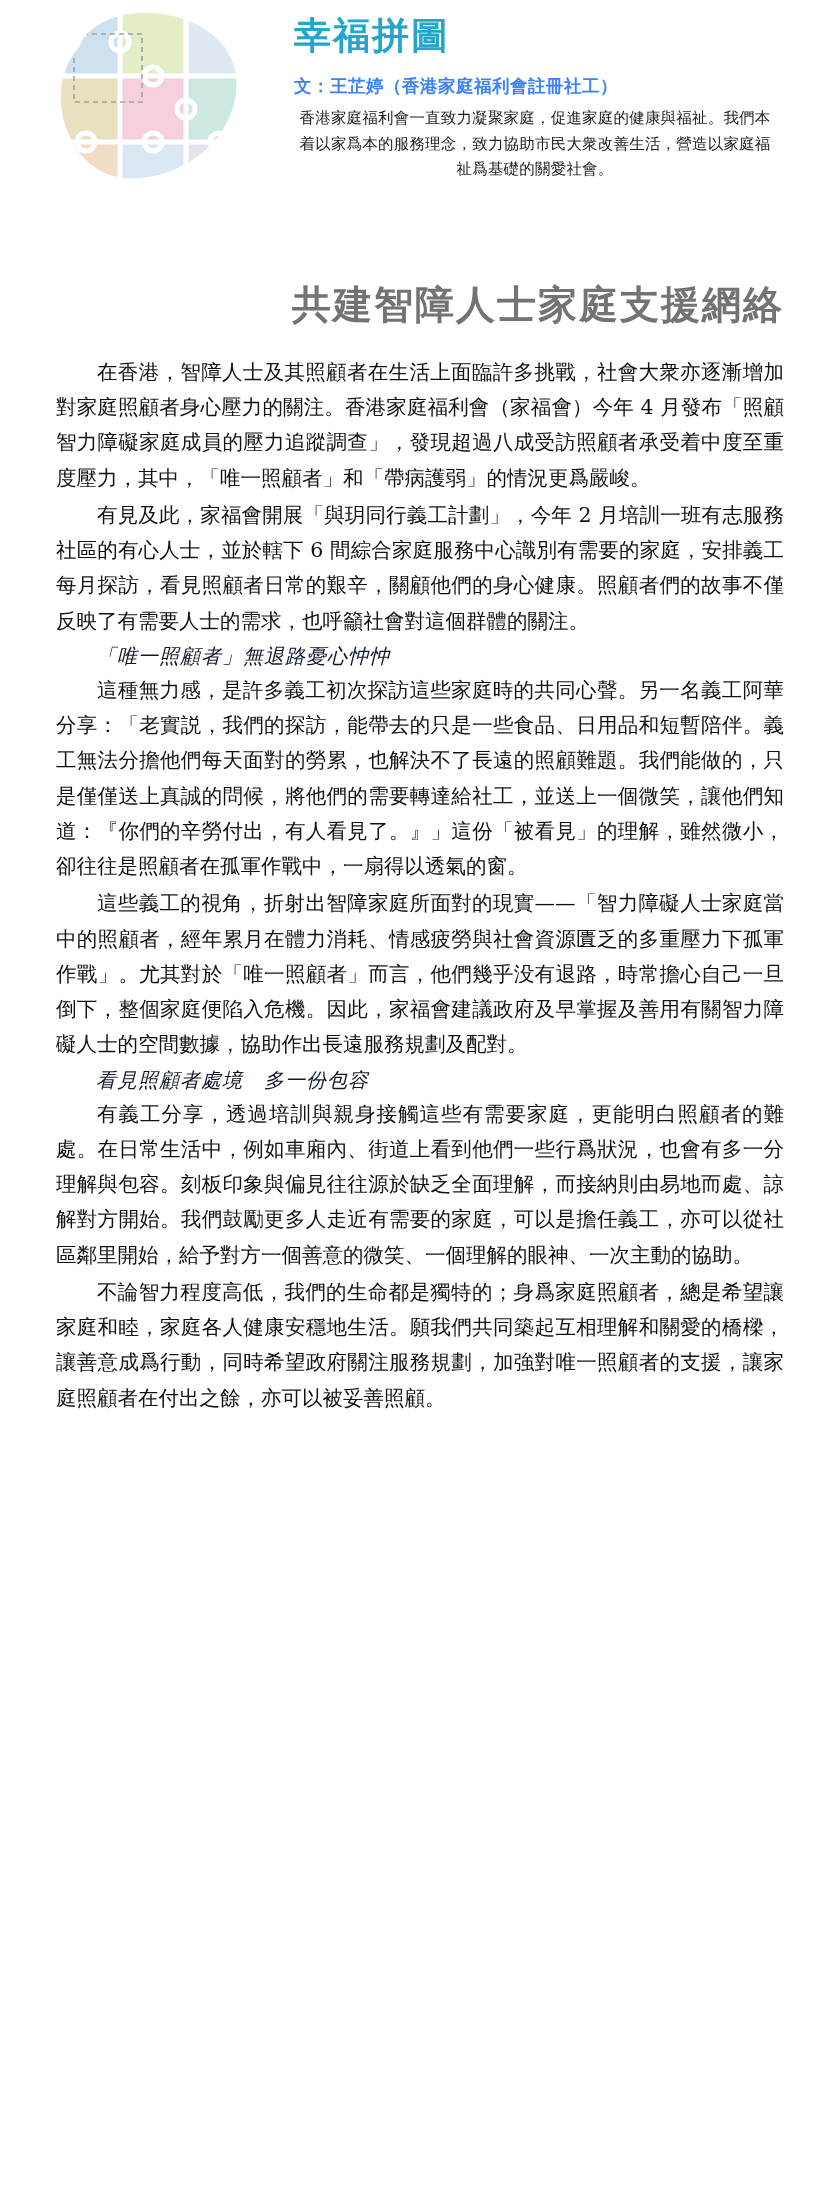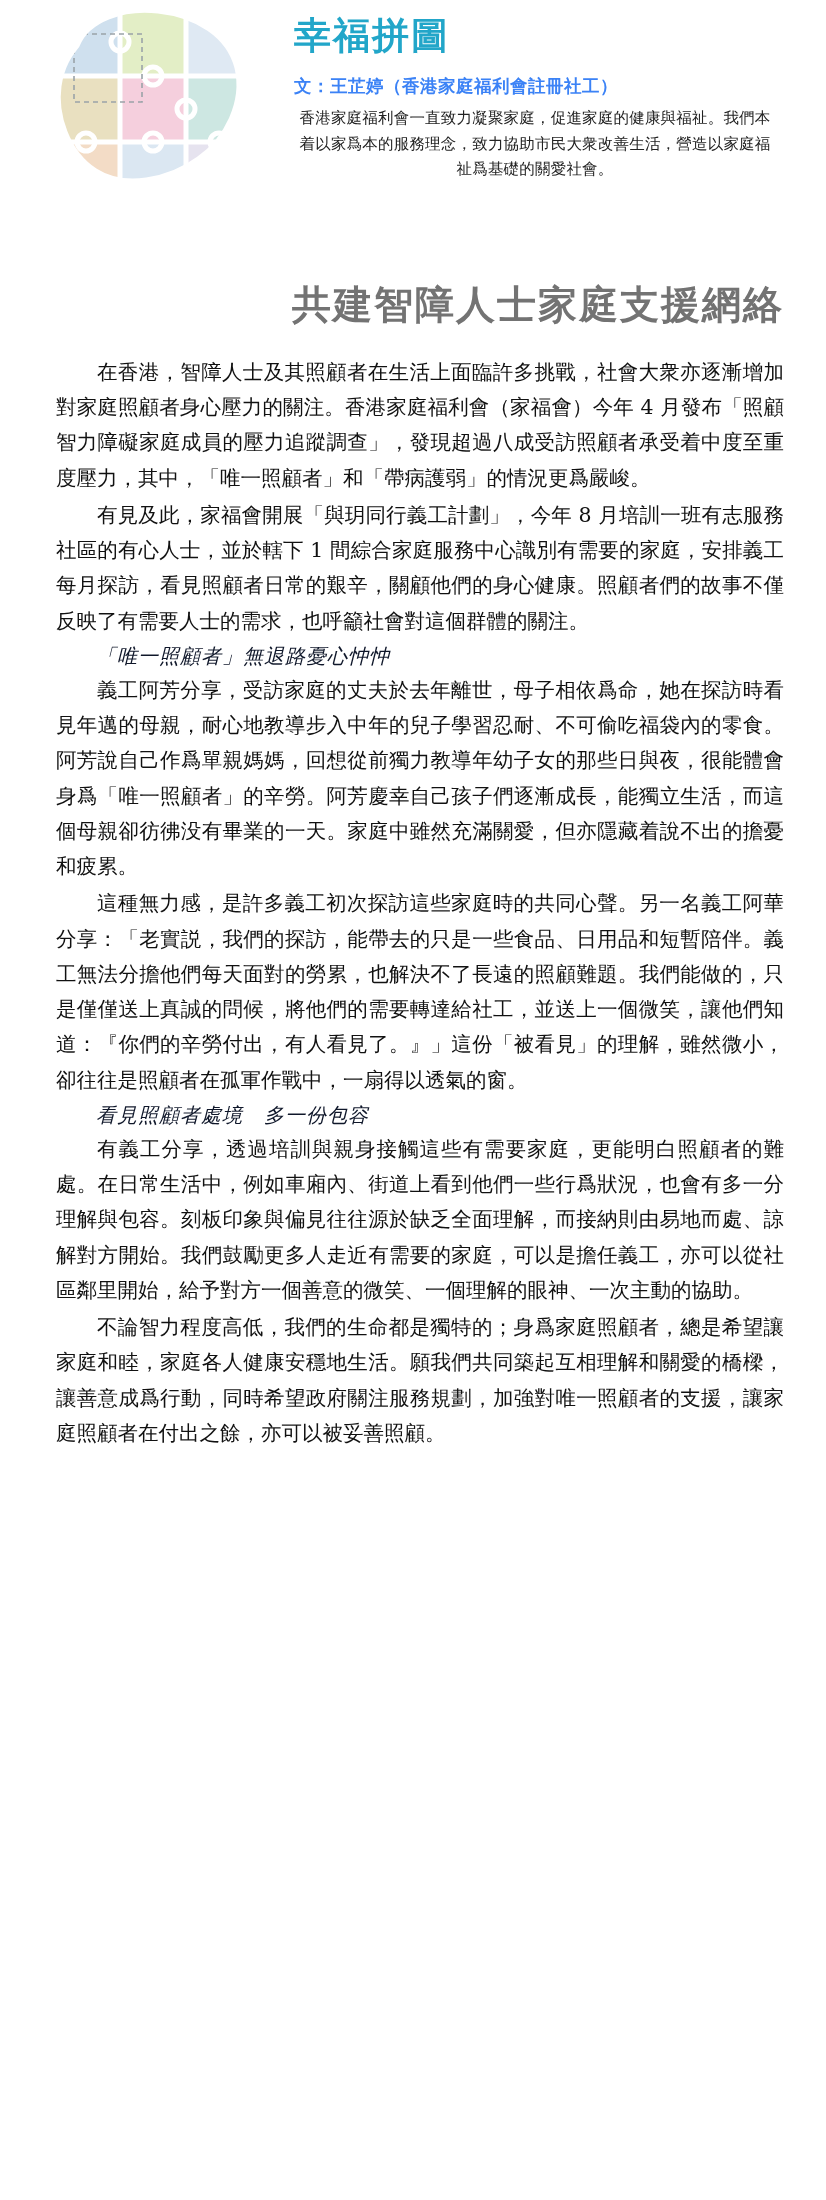--- a/index.html
+++ b/index.html
@@ -158,24 +158,24 @@
       <div class="byline">文：王芷婷（香港家庭福利會註冊社工）</div>
       <p class="org-desc">香港家庭福利會一直致力凝聚家庭，促進家庭的健康與福祉。我們本着以家爲本的服務理念，致力協助市民大衆改善生活，營造以家庭福祉爲基礎的關愛社會。</p>
     </div>
   </div>
 
   <h1 class="headline">共建智障人士家庭支援網絡</h1>
 
   <div class="body-col">
 
     <p>在香港，智障人士及其照顧者在生活上面臨許多挑戰，社會大衆亦逐漸增加對家庭照顧者身心壓力的關注。香港家庭福利會（家福會）今年 4 月發布「照顧智力障礙家庭成員的壓力追蹤調查」，發現超過八成受訪照顧者承受着中度至重度壓力，其中，「唯一照顧者」和「帶病護弱」的情況更爲嚴峻。</p>
-    <p>有見及此，家福會開展「與玥同行義工計劃」，今年 8 月培訓一班有志服務社區的有心人士，並於轄下 1 間綜合家庭服務中心識別有需要的家庭，安排義工每月探訪，看見照顧者日常的艱辛，關顧他們的身心健康。照顧者們的故事不僅反映了有需要人士的需求，也呼籲社會對這個群體的關注。</p>
+    <p>有見及此，家福會開展「與玥同行義工計劃」，今年 2 月培訓一班有志服務社區的有心人士，並於轄下 6 間綜合家庭服務中心識別有需要的家庭，安排義工每月探訪，看見照顧者日常的艱辛，關顧他們的身心健康。照顧者們的故事不僅反映了有需要人士的需求，也呼籲社會對這個群體的關注。</p>
 
     <p class="subhead">「唯一照顧者」無退路憂心忡忡</p>
-    <p>義工阿芳分享，受訪家庭的丈夫於去年離世，母子相依爲命，她在探訪時看見年邁的母親，耐心地教導步入中年的兒子學習忍耐、不可偷吃福袋內的零食。阿芳說自己作爲單親媽媽，回想從前獨力教導年幼子女的那些日與夜，很能體會身爲「唯一照顧者」的辛勞。阿芳慶幸自己孩子們逐漸成長，能獨立生活，而這個母親卻彷彿没有畢業的一天。家庭中雖然充滿關愛，但亦隱藏着說不出的擔憂和疲累。</p>
     <p>這種無力感，是許多義工初次探訪這些家庭時的共同心聲。另一名義工阿華分享：「老實説，我們的探訪，能帶去的只是一些食品、日用品和短暫陪伴。義工無法分擔他們每天面對的勞累，也解決不了長遠的照顧難題。我們能做的，只是僅僅送上真誠的問候，將他們的需要轉達給社工，並送上一個微笑，讓他們知道：『你們的辛勞付出，有人看見了。』」這份「被看見」的理解，雖然微小，卻往往是照顧者在孤軍作戰中，一扇得以透氣的窗。</p>
+    <p>這些義工的視角，折射出智障家庭所面對的現實——「智力障礙人士家庭當中的照顧者，經年累月在體力消耗、情感疲勞與社會資源匱乏的多重壓力下孤軍作戰」。尤其對於「唯一照顧者」而言，他們幾乎没有退路，時常擔心自己一旦倒下，整個家庭便陷入危機。因此，家福會建議政府及早掌握及善用有關智力障礙人士的空間數據，協助作出長遠服務規劃及配對。</p>
 
     <p class="subhead">看見照顧者處境　多一份包容</p>
     <p>有義工分享，透過培訓與親身接觸這些有需要家庭，更能明白照顧者的難處。在日常生活中，例如車廂內、街道上看到他們一些行爲狀況，也會有多一分理解與包容。刻板印象與偏見往往源於缺乏全面理解，而接納則由易地而處、諒解對方開始。我們鼓勵更多人走近有需要的家庭，可以是擔任義工，亦可以從社區鄰里開始，給予對方一個善意的微笑、一個理解的眼神、一次主動的協助。</p>
     <p>不論智力程度高低，我們的生命都是獨特的；身爲家庭照顧者，總是希望讓家庭和睦，家庭各人健康安穩地生活。願我們共同築起互相理解和關愛的橋樑，讓善意成爲行動，同時希望政府關注服務規劃，加強對唯一照顧者的支援，讓家庭照顧者在付出之餘，亦可以被妥善照顧。</p>
 
   </div>
 </div>
 
 </body></html>

